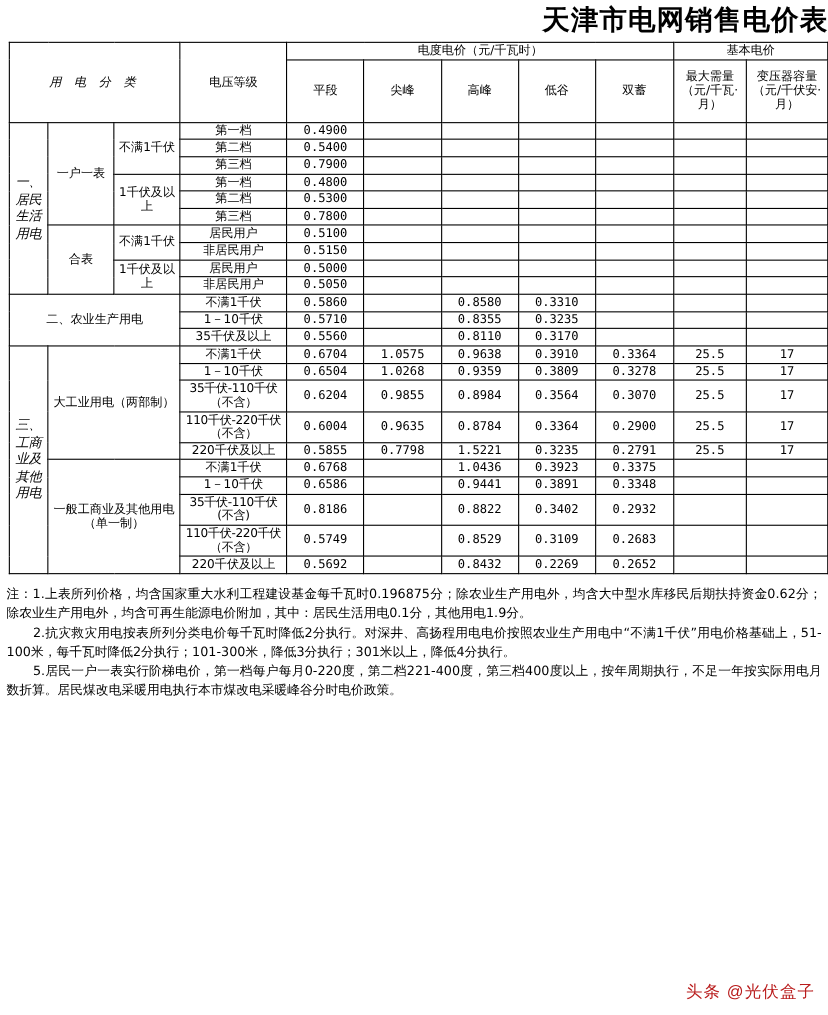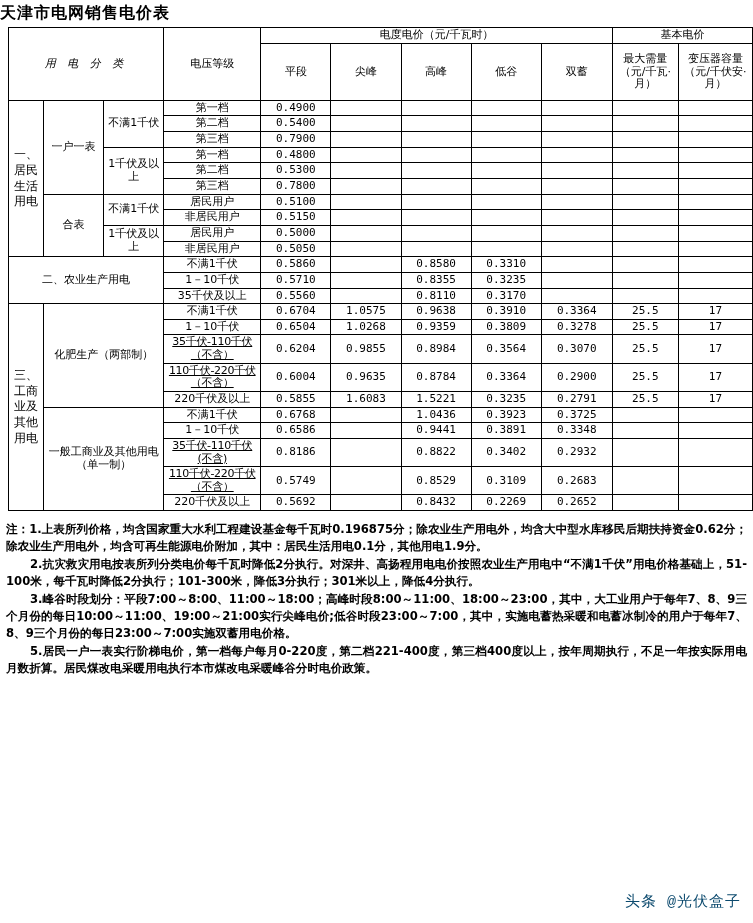--- a/index.html
+++ b/index.html
@@ -15,24 +15,24 @@
     color: #000000;
     overflow: hidden;
   }
   #page {
     position: relative;
     width: 753px;
     height: 923px;
     background: #ffffff;
   }
   .title {
-    text-align: left;
+    text-align: right;
     font-family: "DejaVu Serif", "Liberation Serif", serif;
     font-weight: bold;
-    font-size: 16px;
+    font-size: 25px;
     letter-spacing: 1px;
     padding-top: 3px;
     padding-bottom: 5px;
     line-height: 1.2;
   }
   table.price {
     border-collapse: collapse;
     table-layout: fixed;
     width: 745px;
     margin-left: 8px;
@@ -69,60 +69,59 @@
     font-family: "DejaVu Sans Mono", "Liberation Mono", monospace;
     font-size: 11.5px;
     letter-spacing: 0px;
   }
   td.vlevel {
     font-size: 11.5px;
   }
   td.vlevel-sm {
     font-size: 10px;
     letter-spacing: -0.3px;
-    text-decoration: underline;
   }
   td.sub {
     font-size: 11.5px;
     text-align: left;
     padding-left: 3px;
   }
   td.agri-cat {
     font-size: 12px;
     text-align: left;
     padding-left: 2px;
     line-height: 1.3;
     margin-left: 48px;
   }
   .vtext {
     display: inline-block;
     font-size: 12px;
     line-height: 1.3;
+    font-style: italic;
   }
   .notes {
     margin: 10px 6px 0 6px;
     font-size: 11.6px;
     line-height: 1.48;
     font-family: "DejaVu Sans", "Liberation Sans", sans-serif;
     text-align: justify;
   }
   .notes p {
     margin: 0 0 0.5px 0;
-    font-weight: bold;
   }
   .notes p.indent {
     text-indent: 24px;
   }
   .watermark {
     position: absolute;
     right: 12px;
     bottom: 12px;
     font-size: 15px;
-    color: #0c4a6e;
-    font-family: Liberation Mono, monospace;
+    color: #b91c1c;
+    font-family: Liberation Sans, sans-serif;
     letter-spacing: 1px;
     white-space: nowrap;
   }
 </style>
 </head>
 <body>
 
 <div id="page">
 
   <div class="title">天津市电网销售电价表</div>
@@ -300,21 +299,21 @@
         <td class="num">0.3170</td>
         <td class="num"></td>
         <td class="num"></td>
         <td class="num"></td>
       </tr>
 
       <tr>
         <td class="cat-vert" rowspan="10">
           <span class="vtext">三、工商业及其他用电</span>
         </td>
-        <td class="cat-vert" colspan="2" rowspan="5">化肥生产（两部制）</td>
+        <td class="cat-vert" colspan="2" rowspan="5">大工业用电（两部制）</td>
         <td class="vlevel">不满1千伏</td>
         <td class="num">0.6704</td>
         <td class="num">1.0575</td>
         <td class="num">0.9638</td>
         <td class="num">0.3910</td>
         <td class="num">0.3364</td>
         <td class="num">25.5</td>
         <td class="num">17</td>
       </tr>
       <tr>
@@ -343,36 +342,36 @@
         <td class="num">0.9635</td>
         <td class="num">0.8784</td>
         <td class="num">0.3364</td>
         <td class="num">0.2900</td>
         <td class="num">25.5</td>
         <td class="num">17</td>
       </tr>
       <tr>
         <td class="vlevel">220千伏及以上</td>
         <td class="num">0.5855</td>
-        <td class="num">1.6083</td>
+        <td class="num">0.7798</td>
         <td class="num">1.5221</td>
         <td class="num">0.3235</td>
         <td class="num">0.2791</td>
         <td class="num">25.5</td>
         <td class="num">17</td>
       </tr>
 
       <tr>
         <td class="cat-vert" colspan="2" rowspan="5">一般工商业及其他用电（单一制）</td>
         <td class="vlevel">不满1千伏</td>
         <td class="num">0.6768</td>
         <td class="num"></td>
         <td class="num">1.0436</td>
         <td class="num">0.3923</td>
-        <td class="num">0.3725</td>
+        <td class="num">0.3375</td>
         <td class="num"></td>
         <td class="num"></td>
       </tr>
       <tr>
         <td class="vlevel">1－10千伏</td>
         <td class="num">0.6586</td>
         <td class="num"></td>
         <td class="num">0.9441</td>
         <td class="num">0.3891</td>
         <td class="num">0.3348</td>
@@ -408,19 +407,18 @@
         <td class="num">0.2652</td>
         <td class="num"></td>
         <td class="num"></td>
       </tr>
     </tbody>
   </table>
 
   <div class="notes">
     <p>注：1.上表所列价格，均含国家重大水利工程建设基金每千瓦时0.196875分；除农业生产用电外，均含大中型水库移民后期扶持资金0.62分；除农业生产用电外，均含可再生能源电价附加，其中：居民生活用电0.1分，其他用电1.9分。</p>
     <p class="indent">2.抗灾救灾用电按表所列分类电价每千瓦时降低2分执行。对深井、高扬程用电电价按照农业生产用电中“不满1千伏”用电价格基础上，51-100米，每千瓦时降低2分执行；101-300米，降低3分执行；301米以上，降低4分执行。</p>
-    <p class="indent">3.峰谷时段划分：平段7:00～8:00、11:00～18:00；高峰时段8:00～11:00、18:00～23:00，其中，大工业用户于每年7、8、9三个月份的每日10:00～11:00、19:00～21:00实行尖峰电价;低谷时段23:00～7:00，其中，实施电蓄热采暖和电蓄冰制冷的用户于每年7、8、9三个月份的每日23:00～7:00实施双蓄用电价格。</p>
     <p class="indent">5.居民一户一表实行阶梯电价，第一档每户每月0-220度，第二档221-400度，第三档400度以上，按年周期执行，不足一年按实际用电月数折算。居民煤改电采暖用电执行本市煤改电采暖峰谷分时电价政策。</p>
   </div>
 
   <div class="watermark">头条 @光伏盒子</div>
 
 </div>
 
 </body></html>

